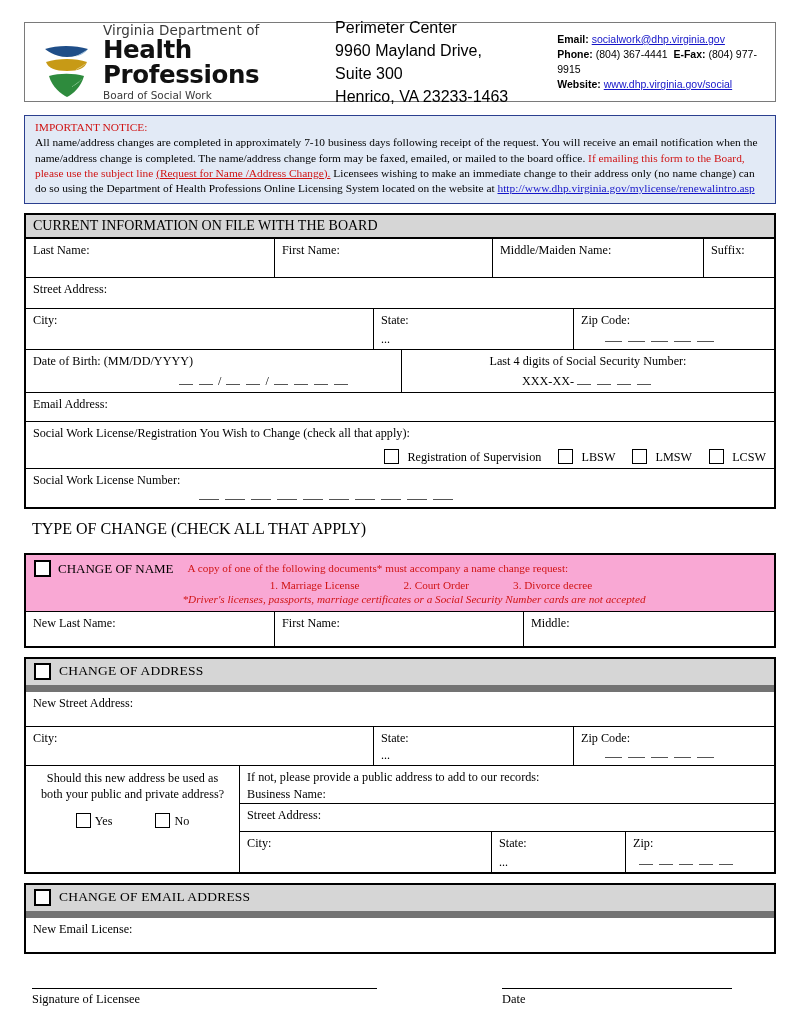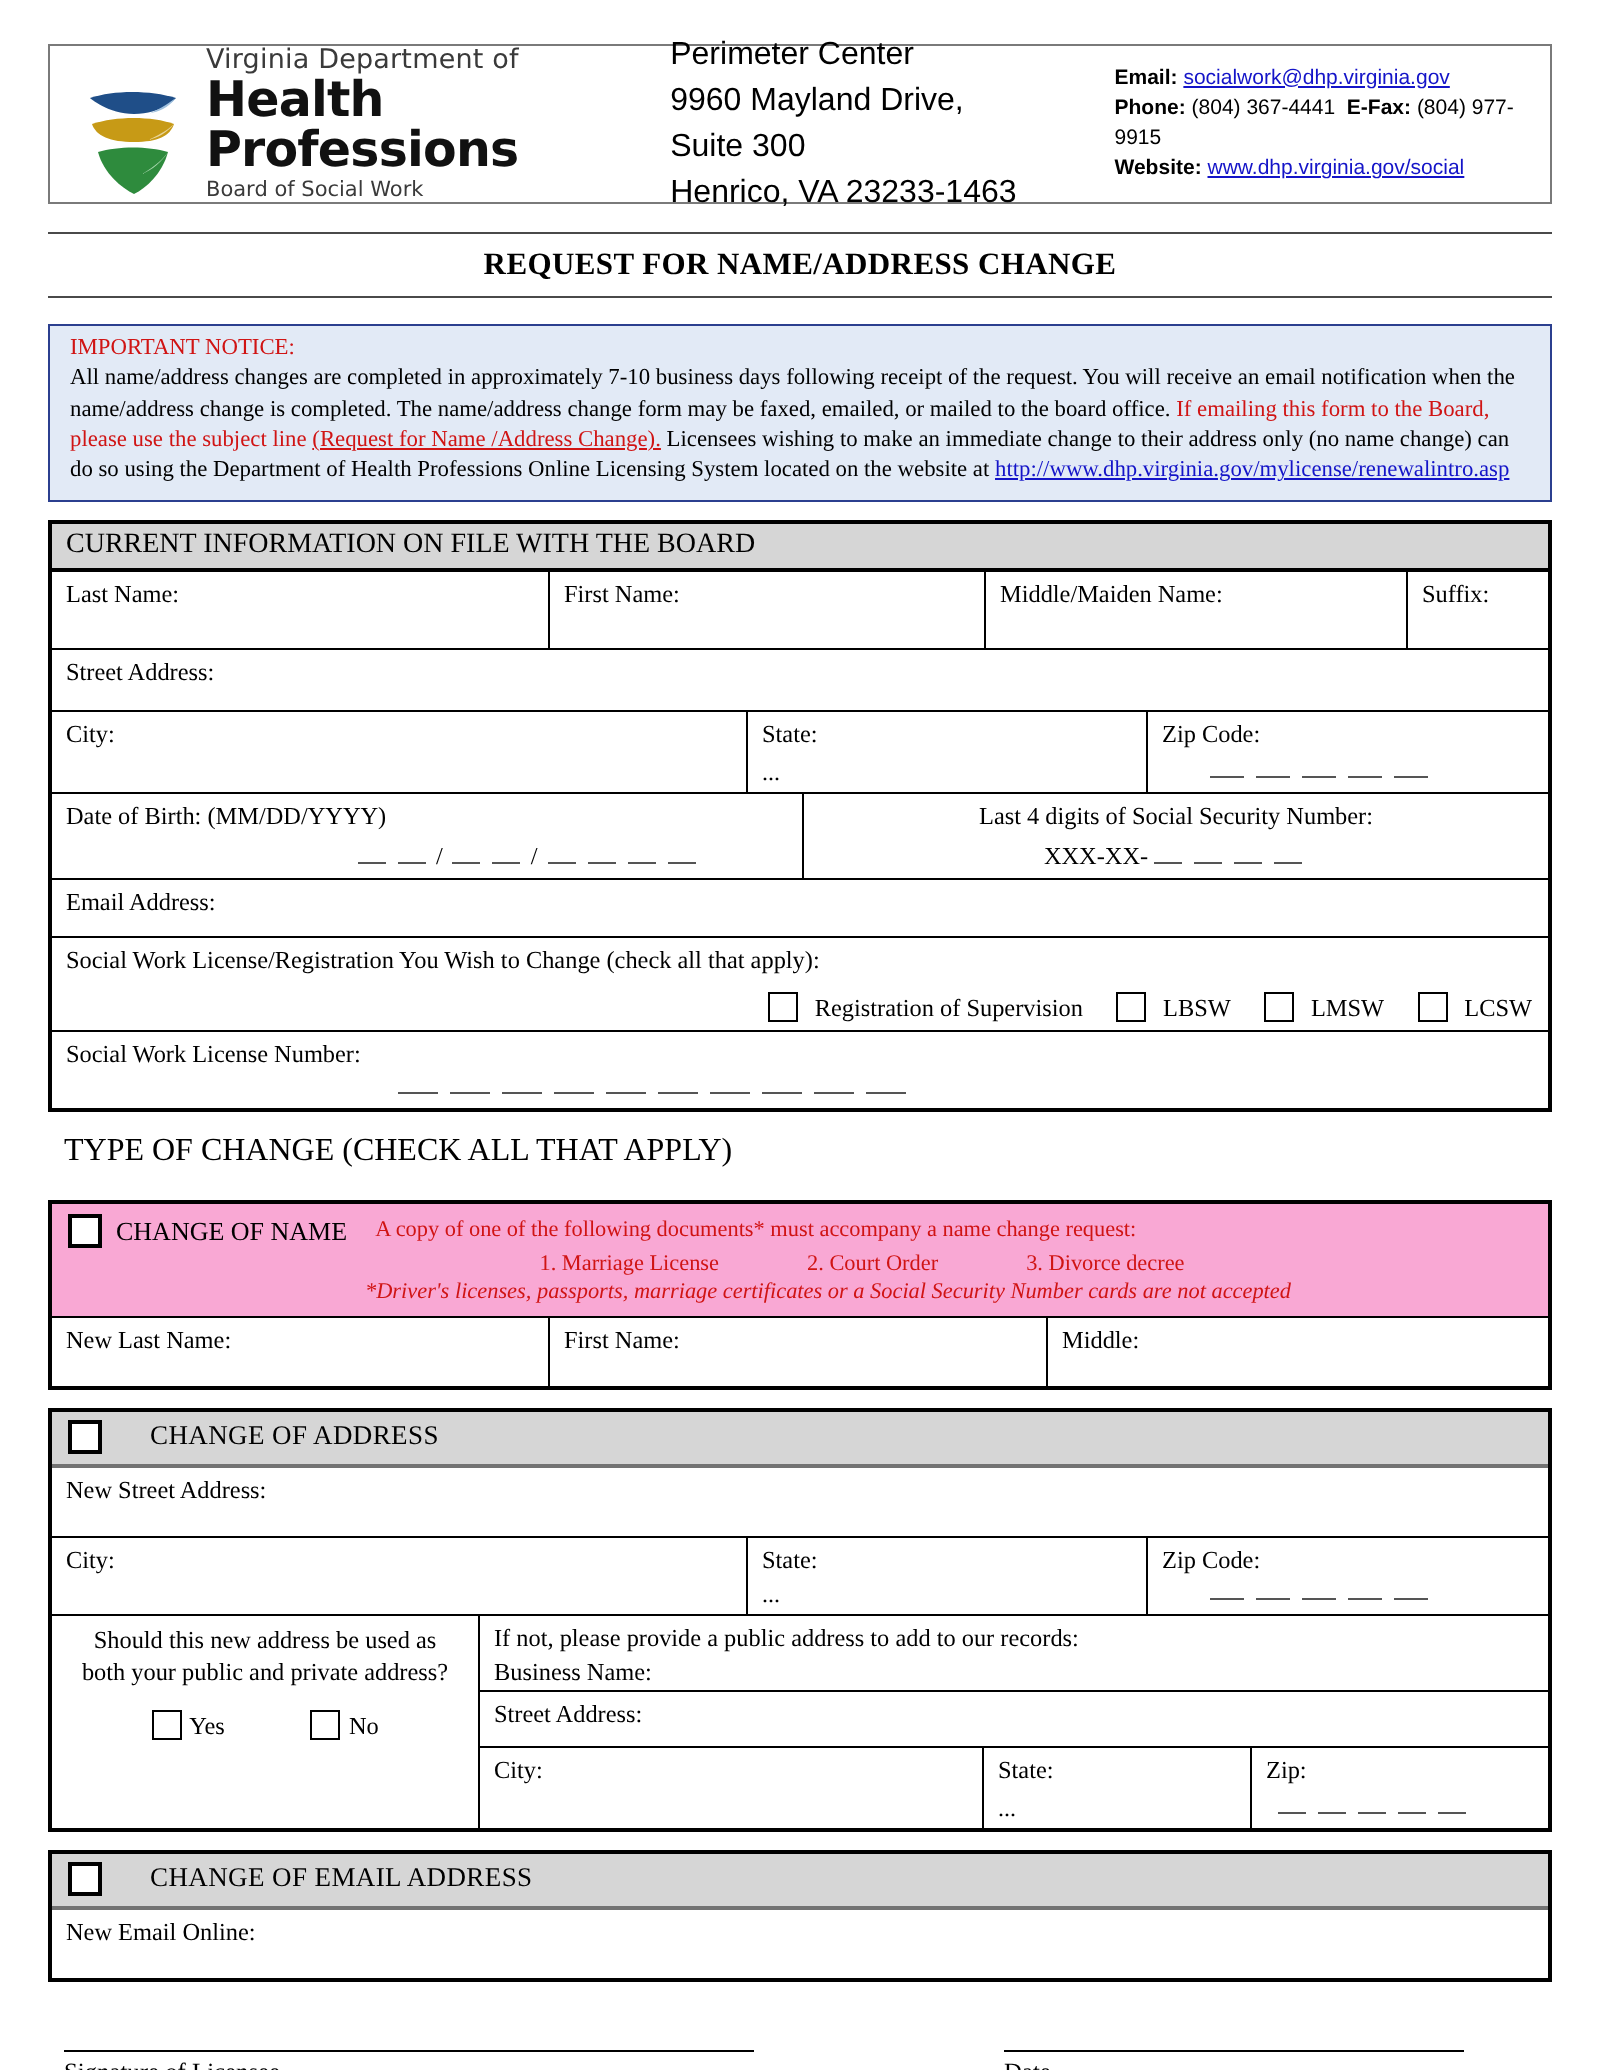--- a/index.html
+++ b/index.html
@@ -150,23 +150,23 @@
   }
   .nh-list span { display: inline-block; }
   .nh-foot {
     font-size: 11.2px; color: #d01414; font-style: italic;
     text-align: center; margin-top: 2px; padding-left: 26px;
   }
   .gap { display: inline-block; width: 44px; }
 
   .addrhead {
     background: #d6d6d6;
-    border-bottom: 2px solid #737373;
+    border-bottom: 7px solid #737373;
     padding: 4px 6px 5px 8px;
-    display: flex; align-items: center; gap: 16px;
+    display: flex; align-items: center;
   }
   .addrhead .lbl { font-size: 13.5px; margin-left: 8px; letter-spacing: .2px; }
 
   .yn-cell { text-align: center; padding: 4px 4px 0; font-size: 12.2px; line-height: 1.3; }
   .yn-row { margin-top: 11px; }
   .yn-row .item { display: inline-block; margin: 0 20px; font-size: 12.2px; }
   .yn-row .item .cbx { margin-right: 4px; }
 
   
   .sig-area { margin-top: 34px; display: flex; padding: 0 8px; }
@@ -215,25 +215,20 @@
         &nbsp;<b>E-Fax:</b>
         <span>(804) 977-9915</span>
       </div>
       <div>
         <b>Website:</b>
         <span class="lnk">www.dhp.virginia.gov/social</span>
       </div>
     </div>
   </div>
 
-  <div class="title-block">
-    <div class="rule"></div>
-    <div class="form-title">REQUEST FOR NAME/ADDRESS CHANGE</div>
-    <div class="rule"></div>
-  </div>
 
   <div class="notice">
     <div class="notice-head">IMPORTANT NOTICE:</div>
     <div><span>All name/address changes are completed in approximately 7-10 business days following receipt of the request. You will receive an email notification when the name/address change is completed. The name/address change form may be faxed, emailed, or mailed to the board office. </span><span class="red">If emailing this form to the Board, please use the subject line </span><span class="redlink">(Request for Name /Address Change).</span><span> Licensees wishing to make an immediate change to their address only (no name change) can do so using the Department of Health Professions Online Licensing System located on the website at </span><span class="lnk">http://www.dhp.virginia.gov/mylicense/renewalintro.asp</span></div>
   </div>
 
   <div class="sect">
     <div class="bandhead">CURRENT INFORMATION ON FILE WITH THE BOARD</div>
 
     <div class="row">
@@ -412,21 +407,21 @@
     </div>
   </div>
 
   <div class="sect">
     <div class="addrhead">
       <span class="cbx big"></span>
       <span class="lbl">CHANGE OF EMAIL ADDRESS</span>
     </div>
     <div class="row">
       <div class="cell h34" style="width:100%">
-        <span>New Email Online:</span>
+        <span>New Email License:</span>
       </div>
     </div>
   </div>
 
   <div class="sig-area">
     <div class="sig-col">
       <div class="sig-line"></div>
       <div class="sig-lbl">Signature of Licensee</div>
     </div>
     <div class="sig-col2">

